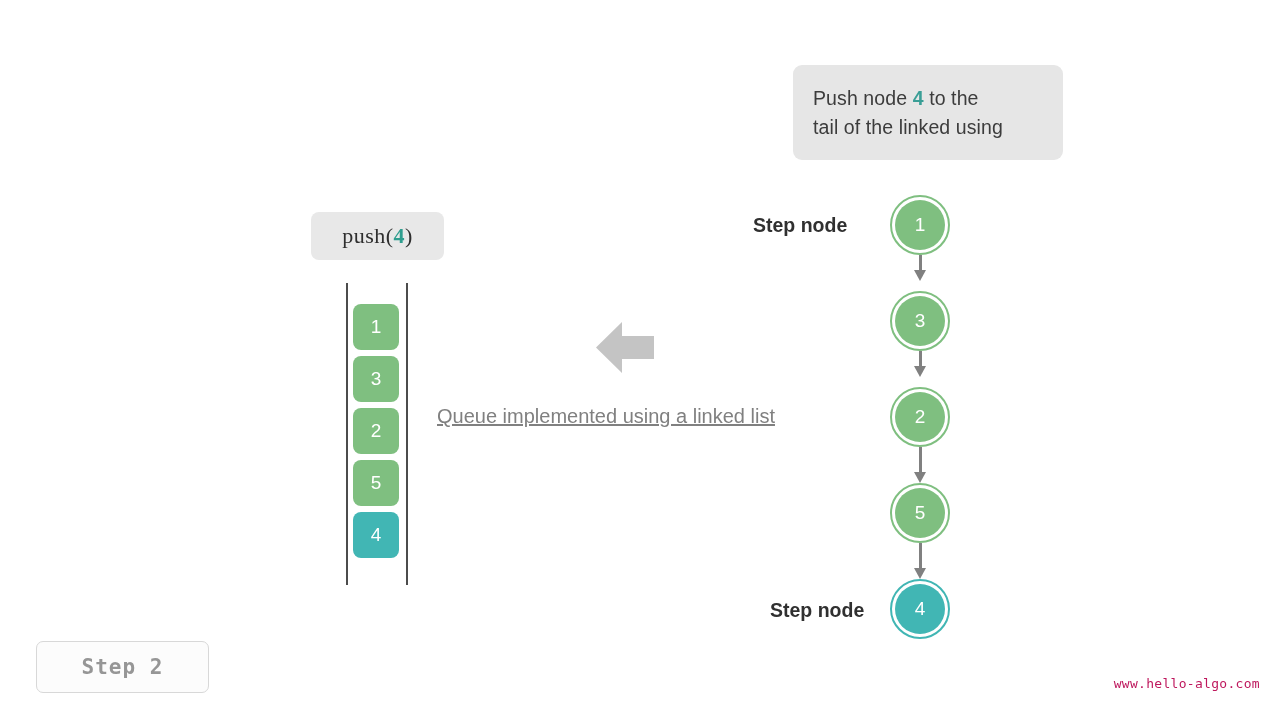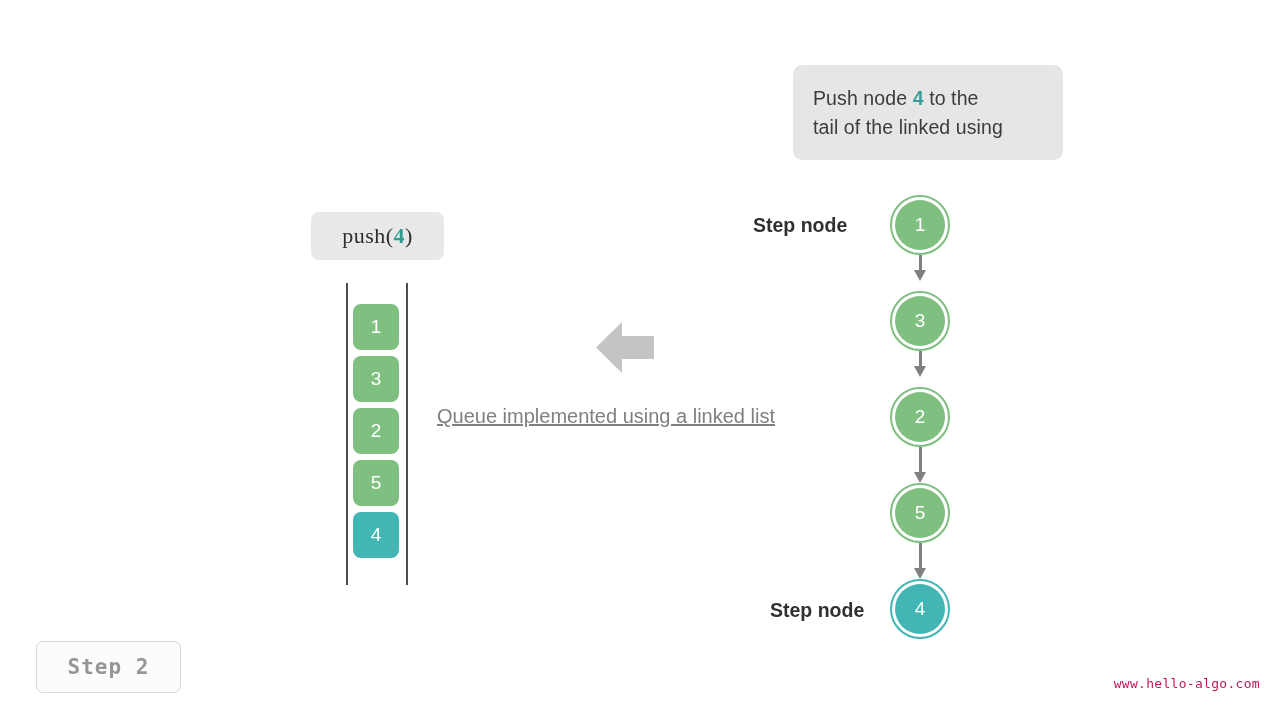--- a/index.html
+++ b/index.html
@@ -189,21 +189,21 @@
     white-space: nowrap;
   }
   .head-label { left: 753px; top: 214px; }
   .tail-label { left: 770px; top: 599px; }
 
   
   .step-badge {
     position: absolute;
     left: 36px;
     top: 641px;
-    width: 145px;
+    width: 173px;
     height: 52px;
     box-sizing: border-box;
     border: 1px solid #d8d8d8;
     border-radius: 7px;
     background: #fcfcfc;
     display: flex;
     align-items: center;
     justify-content: center;
   }
   .step-badge-text {

